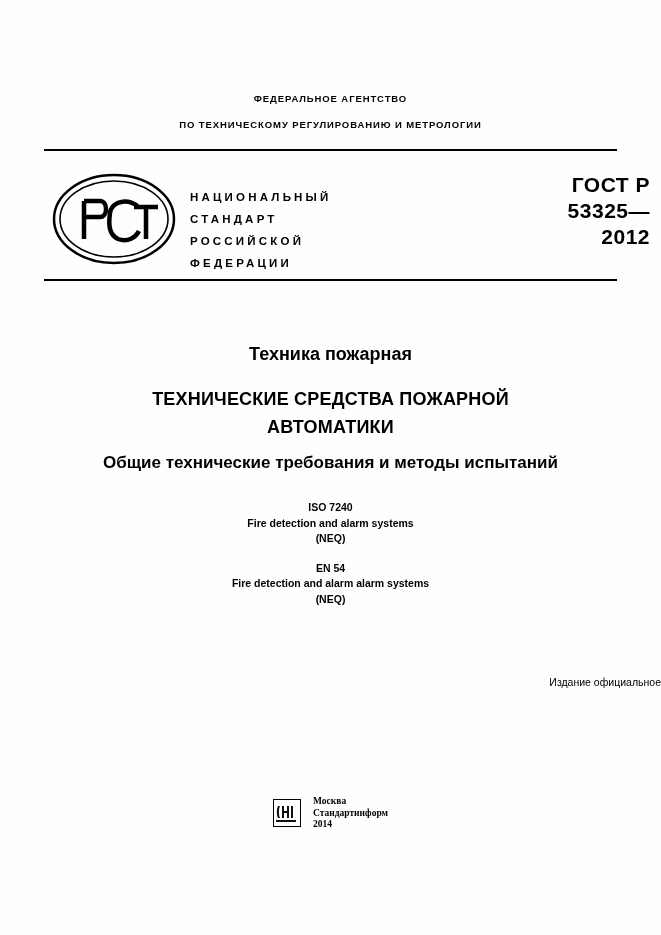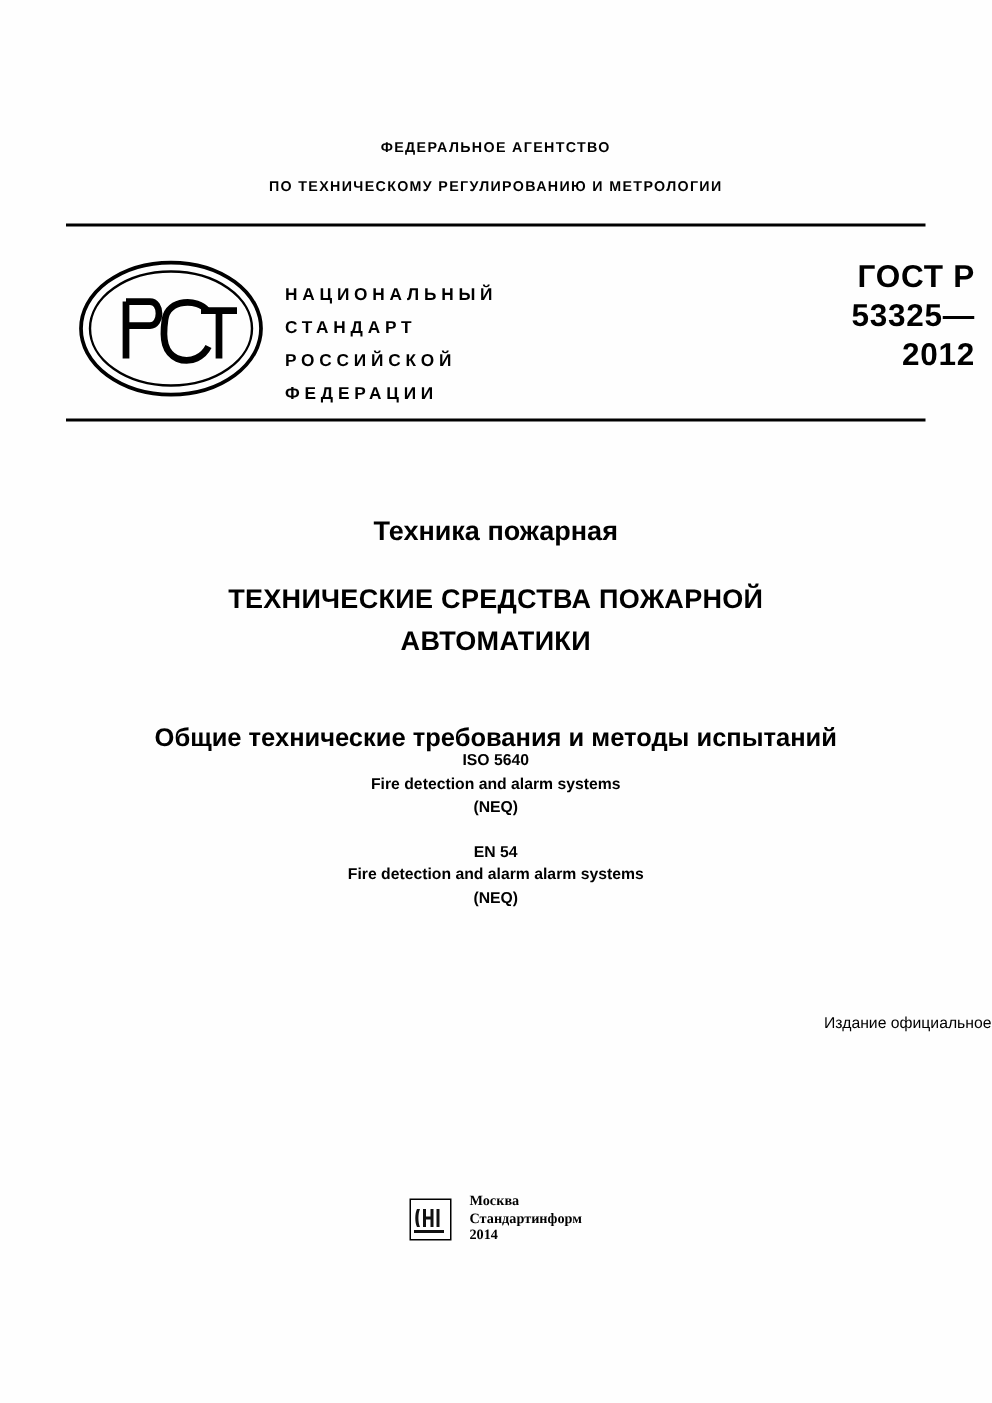--- a/index.html
+++ b/index.html
@@ -108,21 +108,20 @@
     letter-spacing: 0.2px;
   }
   .title-3 {
     position: absolute;
     left: 30px;
     top: 453px;
     width: 601px;
     text-align: center;
     font-size: 17px;
     font-weight: bold;
-    margin-top: 29px;
   }
 
   
   .refs {
     position: absolute;
     left: 0;
     top: 500px;
     width: 661px;
     text-align: center;
     font-size: 10.5px;
@@ -218,21 +217,21 @@
 
   <div class="title-2">
     <div>ТЕХНИЧЕСКИЕ СРЕДСТВА ПОЖАРНОЙ</div>
     <div>АВТОМАТИКИ</div>
   </div>
 
   <div class="title-3">Общие технические требования и методы испытаний</div>
 
   <div class="refs">
     <div class="block">
-      <div>ISO 5640</div>
+      <div>ISO 7240</div>
       <div>Fire detection and alarm systems</div>
       <div>(NEQ)</div>
     </div>
     <div class="block">
       <div>EN 54</div>
       <div>Fire detection and alarm alarm systems</div>
       <div>(NEQ)</div>
     </div>
   </div>
 

